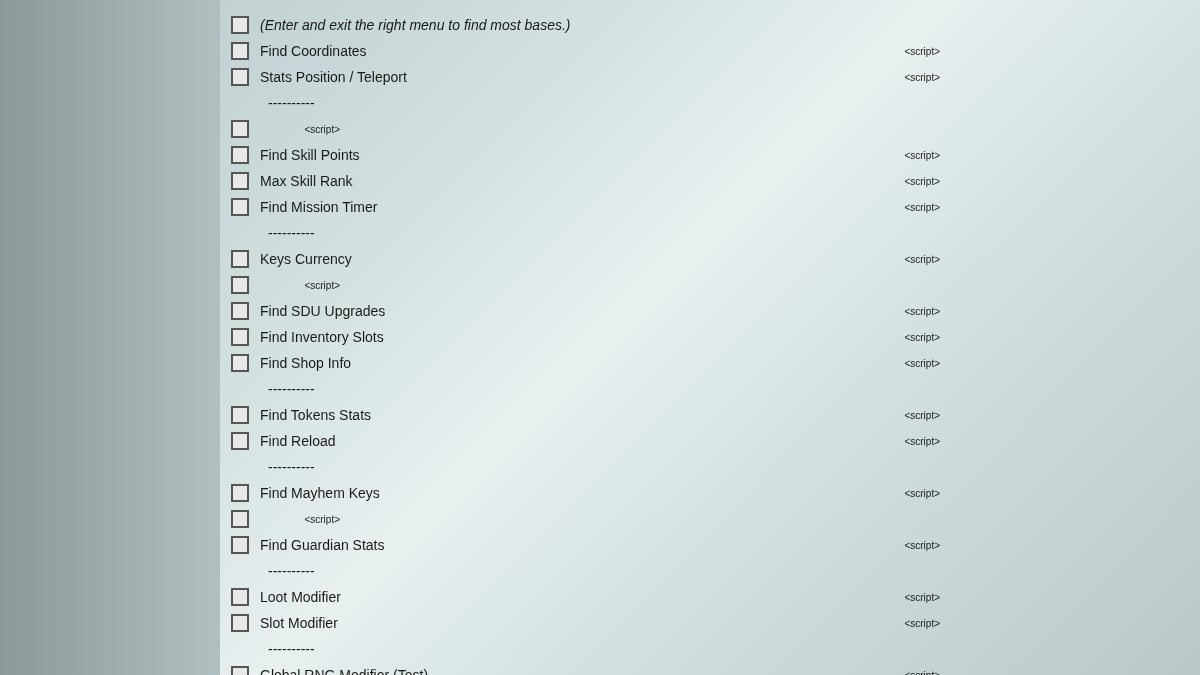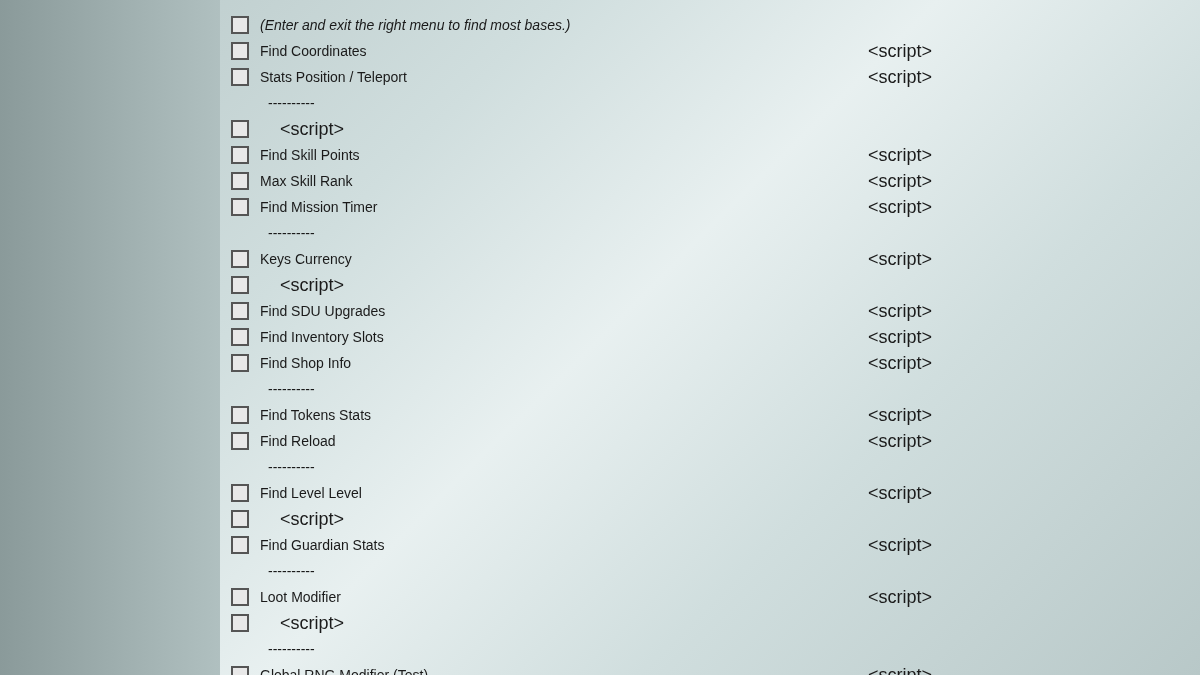--- a/index.html
+++ b/index.html
@@ -71,24 +71,23 @@
 
     .item-label {
       flex: 1;
       font-size: 14px;
       color: #1a1a1a;
       padding-right: 10px;
     }
 
     .item-script {
       color: #1a1a1a;
-      font-size: 18px;
+      font-size: 10px;
       min-width: 80px;
-      text-align: center;
-      margin-left: 12px;
+      text-align: right;
     }
 
     .separator-row {
       display: flex;
       align-items: center;
       padding: 2px 8px 2px 0;
       min-height: 26px;
     }
 
     .separator-text {
@@ -233,21 +232,21 @@
           <span class="item-label">Find Reload</span>
           <span class="item-script">&lt;script&gt;</span>
         </div>
         <div class="separator-row">
           <span class="separator-text">----------</span>
         </div>
         <div class="list-item">
           <div class="checkbox-wrapper">
             <input type="checkbox" class="checkbox" style="">
           </div>
-          <span class="item-label">Find Level Level</span>
+          <span class="item-label">Find Mayhem Keys</span>
           <span class="item-script">&lt;script&gt;</span>
         </div>
         <div class="list-item">
           <div class="checkbox-wrapper">
             <input type="checkbox" class="checkbox" style="">
           </div>
           <span class="item-script">&lt;script&gt;</span>
         </div>
         <div class="list-item">
           <div class="checkbox-wrapper">
@@ -263,20 +262,21 @@
           <div class="checkbox-wrapper">
             <input type="checkbox" class="checkbox" style="">
           </div>
           <span class="item-label">Loot Modifier</span>
           <span class="item-script">&lt;script&gt;</span>
         </div>
         <div class="list-item">
           <div class="checkbox-wrapper">
             <input type="checkbox" class="checkbox" style="">
           </div>
+          <span class="item-label">Slot Modifier</span>
           <span class="item-script">&lt;script&gt;</span>
         </div>
         <div class="separator-row">
           <span class="separator-text">----------</span>
         </div>
         <div class="list-item">
           <div class="checkbox-wrapper">
             <input type="checkbox" class="checkbox" style="">
           </div>
           <span class="item-label">Global RNG Modifier (Test)</span>

